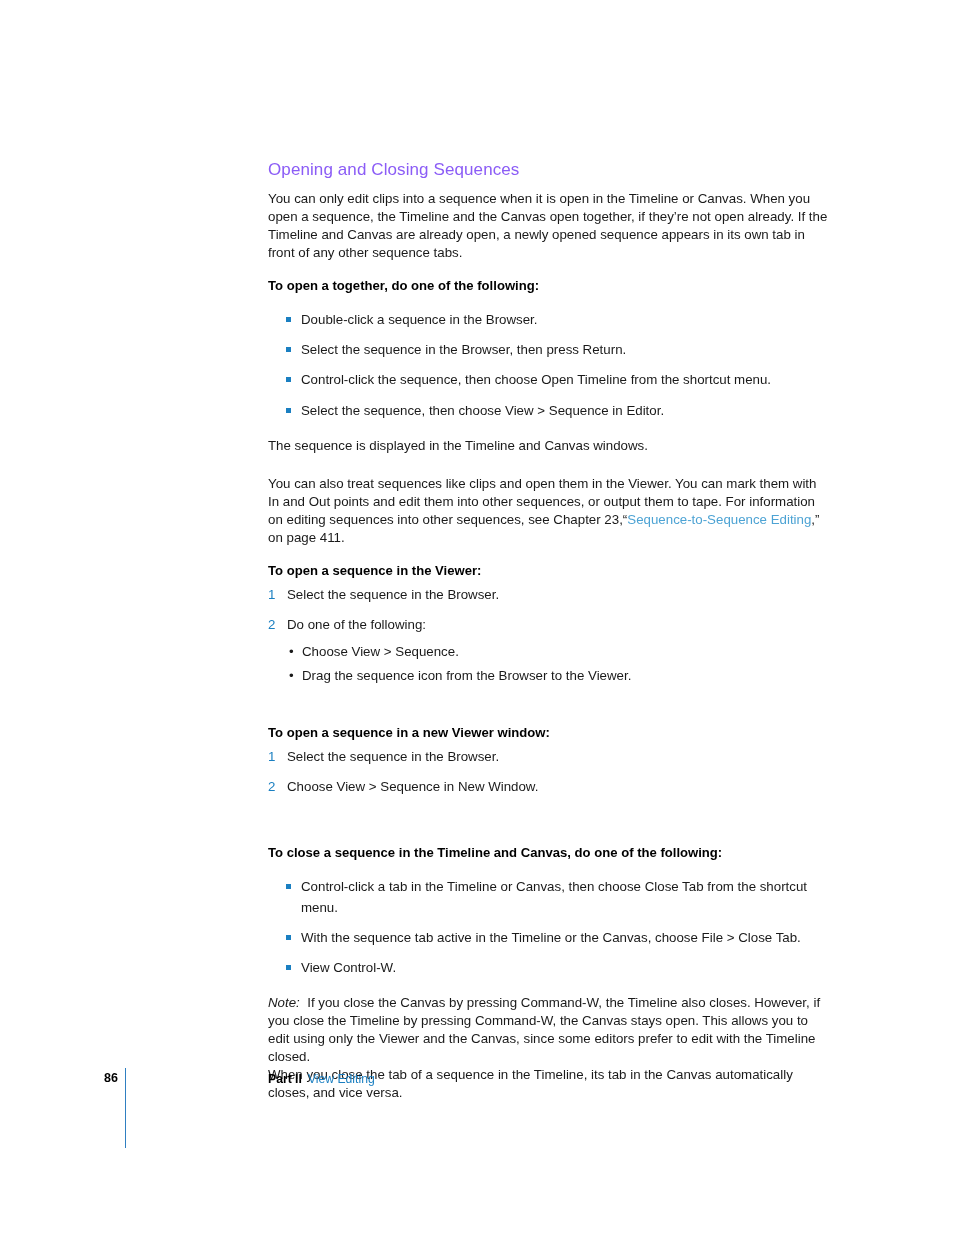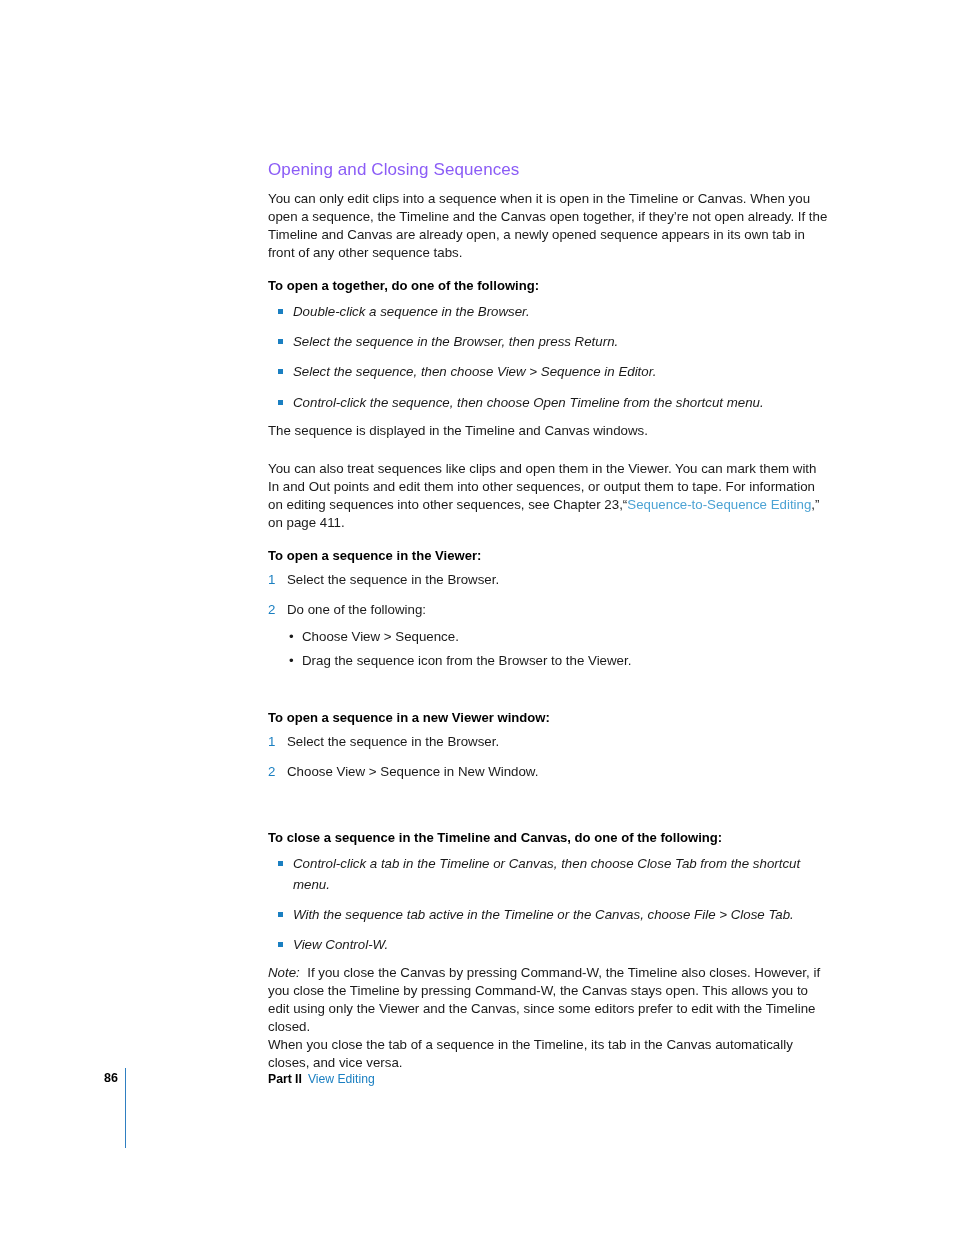--- a/index.html
+++ b/index.html
@@ -44,23 +44,22 @@
     margin-bottom: 0;
   }
   .proc-head {
     font-size: 13.1px;
     font-weight: bold;
     margin: 16px 0 6px 0;
     color: #000;
   }
   ul.bullets {
     list-style: none;
-    margin: 8px;
-    padding: 0;
-    font-style: italic;
+    margin: 16px;
+    padding: 0;
   }
   ul.bullets li {
     position: relative;
     padding-left: 17px;
     font-size: 13.3px;
     line-height: 21.2px;
     margin-bottom: 9px;
     color: #1a1a1a;
   }
   ul.bullets li .sq {
@@ -174,22 +173,22 @@
 
     <h1 class="section-title">Opening and Closing Sequences</h1>
 
     <p class="body">You can only edit clips into a sequence when it is open in the Timeline or Canvas. When you open a sequence, the Timeline and the Canvas open together, if they’re not open already. If the Timeline and Canvas are already open, a newly opened sequence appears in its own tab in front of any other sequence tabs.</p>
 
     <div class="proc-head">To open a together, do one of the following:</div>
 
     <ul class="bullets">
       <li><span class="sq"></span><span>Double-click a sequence in the Browser.</span></li>
       <li><span class="sq"></span><span>Select the sequence in the Browser, then press Return.</span></li>
+      <li><span class="sq"></span><span>Control-click the sequence, then choose Open Timeline from the shortcut menu.</span></li>
       <li><span class="sq"></span><span>Select the sequence, then choose View &gt; Sequence in Editor.</span></li>
-      <li><span class="sq"></span><span>Control-click the sequence, then choose Open Timeline from the shortcut menu.</span></li>
     </ul>
 
     <p class="body indent-para">The sequence is displayed in the Timeline and Canvas windows.</p>
 
     <div class="spacer-sm"></div>
 
     <p class="body"><span>You can also treat sequences like clips and open them in the Viewer. You can mark them with In and Out points and edit them into other sequences, or output them to tape. For information on editing sequences into other sequences, see Chapter 23,</span><span>“</span><span class="xref">Sequence-to-Sequence Editing</span><span>,” on page 411.</span></p>
 
     <div class="proc-head">To open a sequence in the Viewer:</div>
 

